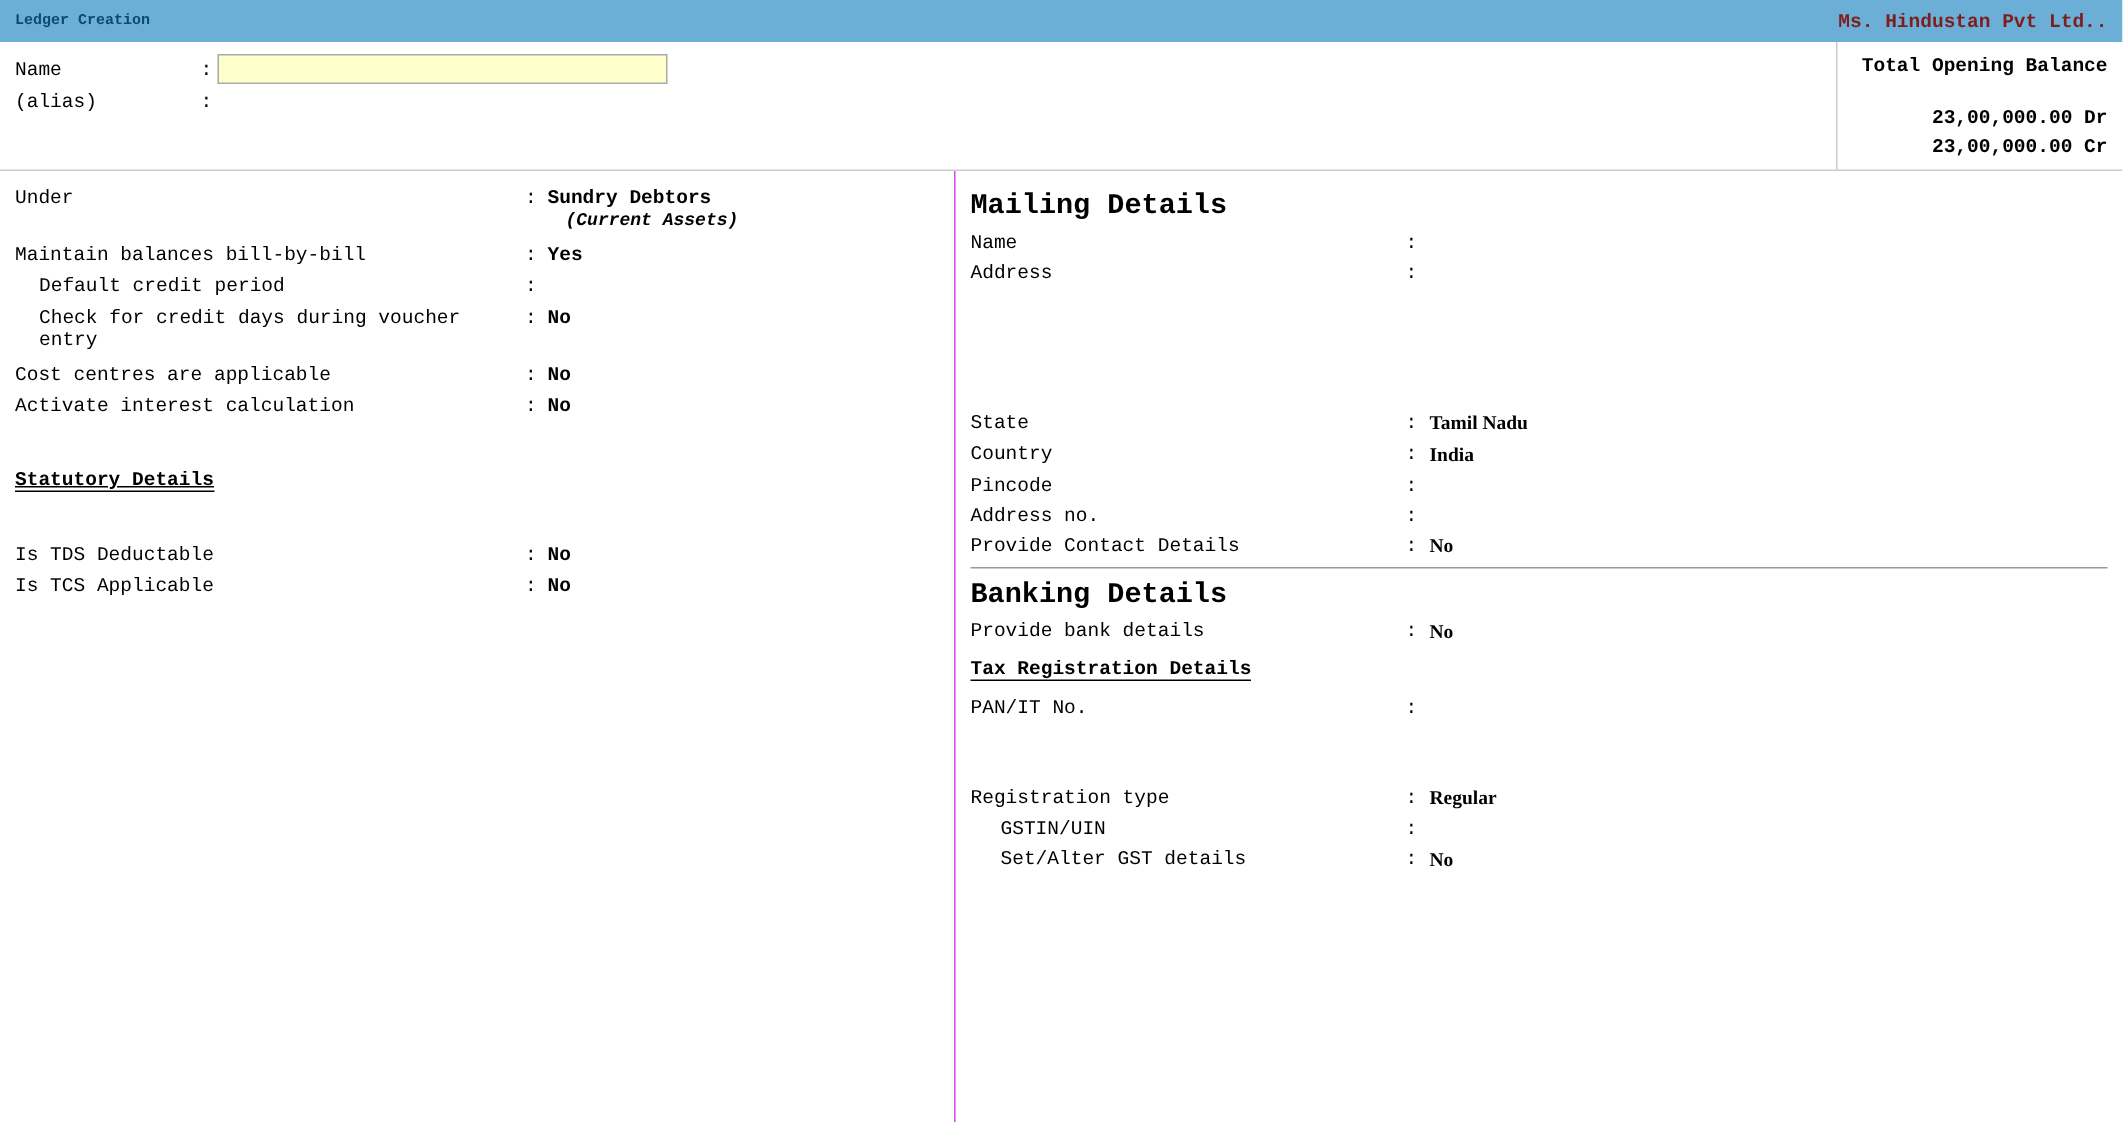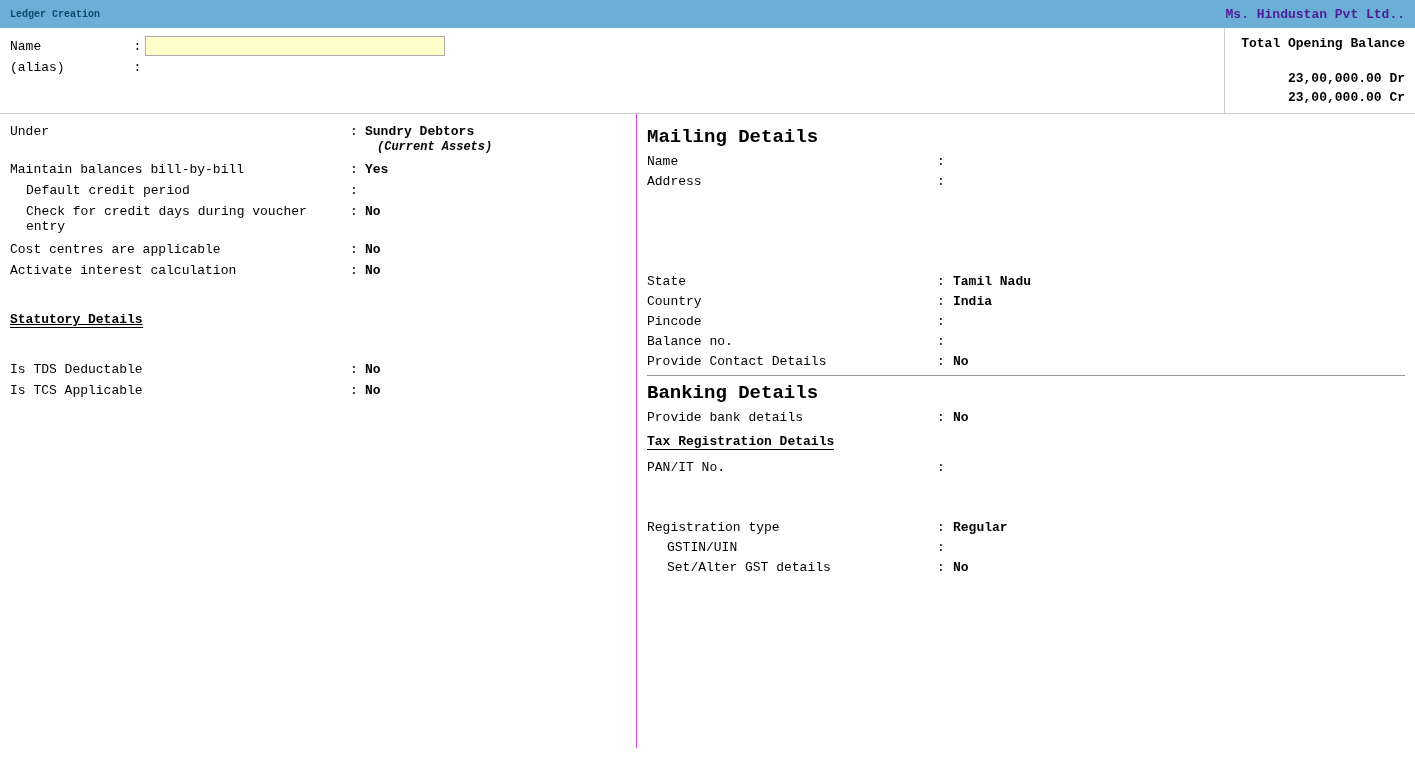--- a/index.html
+++ b/index.html
@@ -20,21 +20,21 @@
       height: 28px;
     }
     .header-title {
       font-weight: bold;
       font-size: 10px;
       color: #0c4a6e;
     }
     .header-company {
       font-weight: bold;
       font-size: 13px;
-      color: #4c1d95;
+      color: #7f1d1d;
     }
 
     
     .top-section {
       display: flex;
       border-bottom: 1px solid #ccc;
     }
     .top-left {
       flex: 1;
       padding: 8px 10px;
@@ -159,20 +159,21 @@
     }
     .right-colon {
       width: 16px;
       font-size: 13px;
     }
     .right-value {
       font-size: 13px;
     }
     .right-value.bold {
       font-weight: bold;
+      font-family: Liberation Serif, serif;
     }
 
     .divider-line {
       border: none;
       border-top: 1px solid #999;
       margin: 6px 0;
     }
 
     .tax-reg-heading {
       font-weight: bold;
@@ -309,21 +310,21 @@
       <span class="right-value bold">India</span>
     </div>
 
     <div class="right-row">
       <span class="right-label">Pincode</span>
       <span class="right-colon">:</span>
       <span class="right-value"></span>
     </div>
 
     <div class="right-row">
-      <span class="right-label">Balance no.</span>
+      <span class="right-label">Address no.</span>
       <span class="right-colon">:</span>
       <span class="right-value"></span>
     </div>
 
     <div class="right-row">
       <span class="right-label">Provide Contact Details</span>
       <span class="right-colon">:</span>
       <span class="right-value bold">No</span>
     </div>
 

